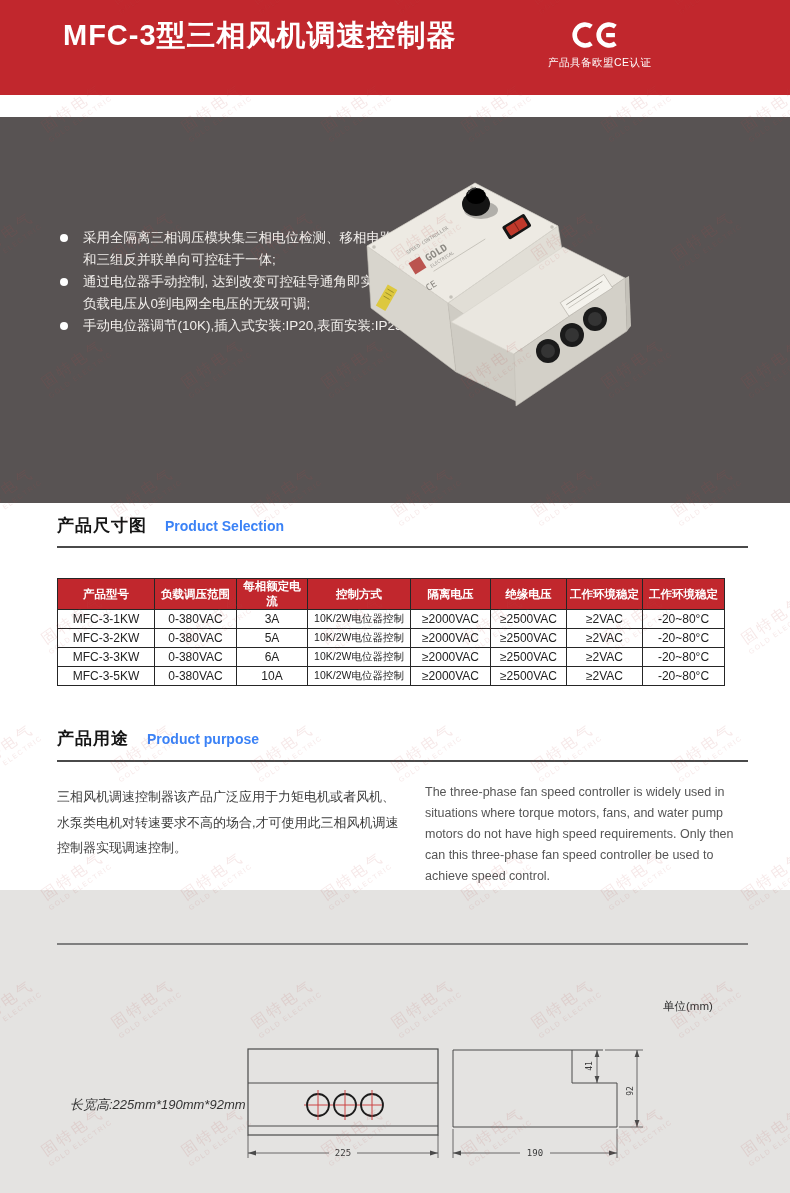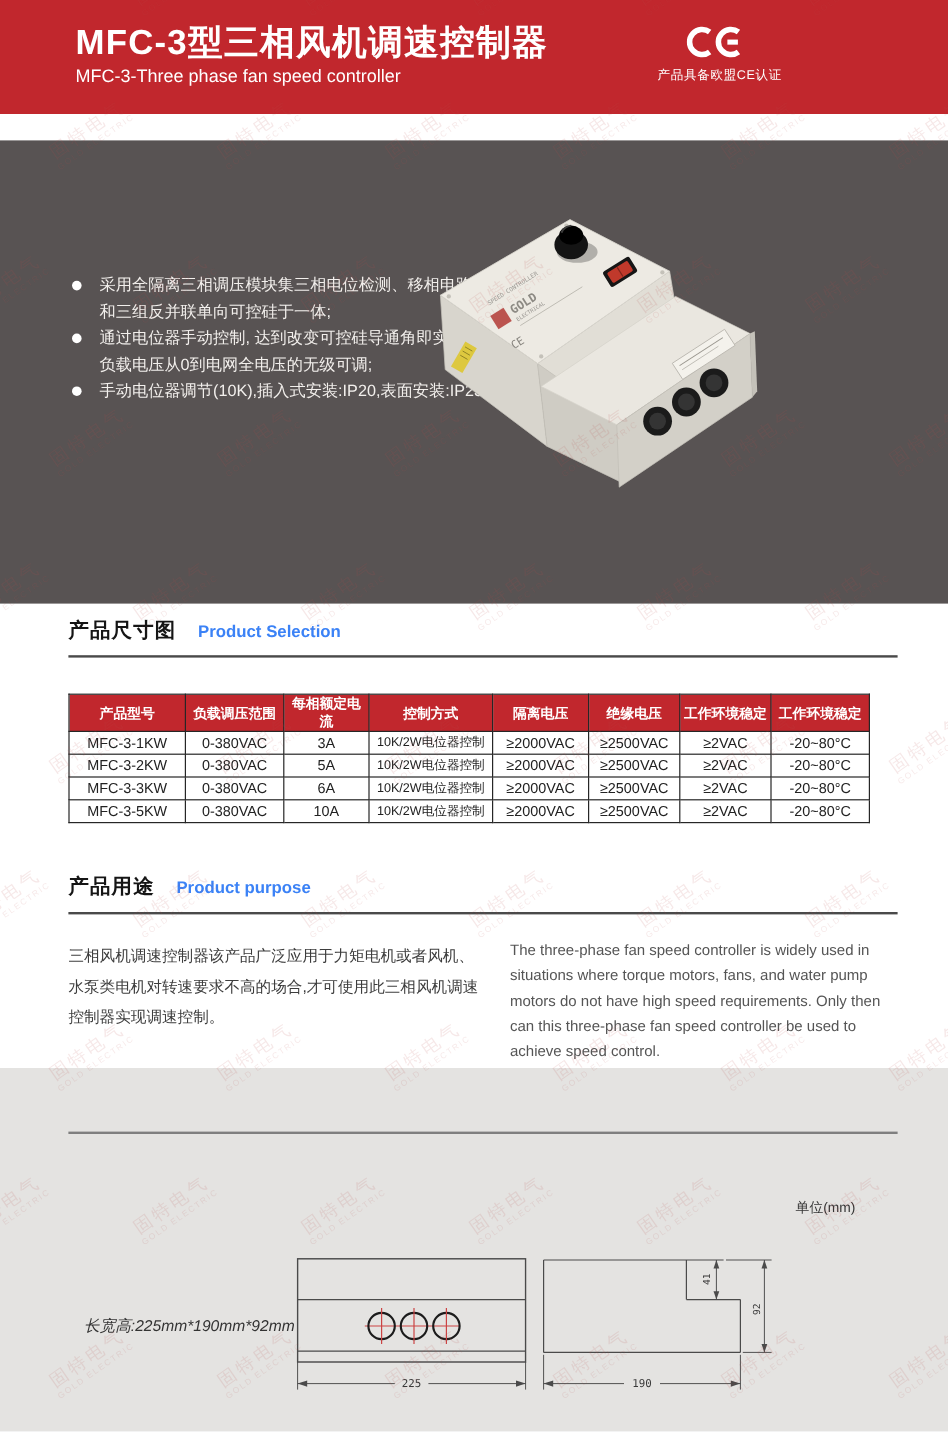--- a/index.html
+++ b/index.html
@@ -53,21 +53,20 @@
   .wm .wm-zh { font-size:15px; letter-spacing:3px; }
   .wm .wm-en { font-size:7px; letter-spacing:1.5px; }
 </style>
 </head>
 <body>
 
 <div class="page">
 
   <header class="banner">
     <h1 class="page-title">MFC-3型三相风机调速控制器</h1>
-    <div class="page-subtitle">MFC-3-Three phase fan speed controller</div>
     <svg class="ce-mark" width="48" height="28" viewBox="0 0 52 28">
       <path d="M21,5 A 11.3,11.3 0 1 0 21,23" fill="none" stroke="#ffffff" stroke-width="5" stroke-linecap="butt"></path>
       <path d="M47,5 A 11.3,11.3 0 1 0 47,23" fill="none" stroke="#ffffff" stroke-width="5" stroke-linecap="butt"></path>
       <rect x="37" y="11.8" width="9.5" height="4.6" fill="#ffffff"></rect>
     </svg>
     <div class="ce-caption">产品具备欧盟CE认证</div>
   </header>
 
   <section class="hero">
     <ul class="feature-list">

